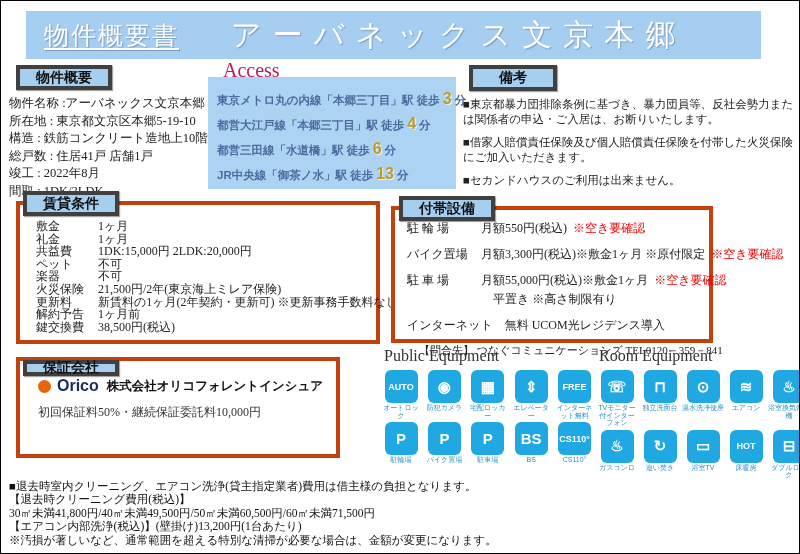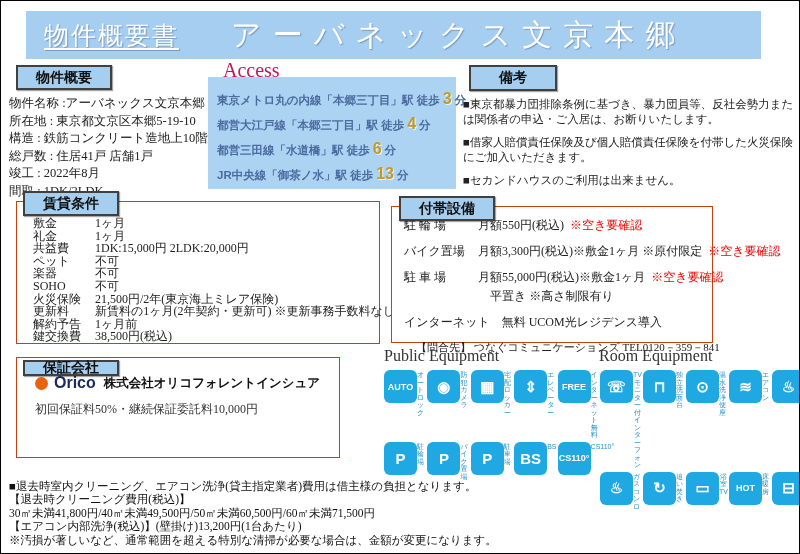--- a/index.html
+++ b/index.html
@@ -18,21 +18,21 @@
     text-decoration:underline;text-underline-offset:4px;
     text-shadow:1px 1px 1px rgba(90,120,160,.6);white-space:nowrap;
   }
   .main-title{
     margin-left:52px;font-size:30px;color:#fff;letter-spacing:11px;
     text-shadow:1px 1px 1px rgba(90,120,160,.6);white-space:nowrap;
   }
   
   .chip{
     position:absolute;box-sizing:border-box;background:#a5ceef;
-    border:2px solid #404040;box-shadow:1px 1px 1px rgba(0,0,0,.35);
+    border:4px solid #404040;box-shadow:1px 1px 1px rgba(0,0,0,.35);
     font-family:"Liberation Sans", sans-serif;
     font-size:14px;font-weight:bold;color:#111;
     display:flex;align-items:center;justify-content:center;z-index:3;
   }
   
   .overview-lines{position:absolute;left:8px;top:94px;width:200px;
     font-size:12.5px;line-height:17.5px;color:#222;white-space:nowrap;}
   
   .access-heading{position:absolute;left:222px;top:58px;font-size:20px;color:#be185d;}
   .access-box{
@@ -43,21 +43,21 @@
     font-family:"Liberation Sans", sans-serif;font-weight:bold;
     font-size:11.5px;color:#4a6b9e;height:25px;line-height:25px;white-space:nowrap;
   }
   .access-min{font-size:16px;color:#c39a28;padding:0 3px;
     text-shadow:1px 1px 0 rgba(255,255,255,.7);}
   
   .remarks{position:absolute;left:462px;top:96px;width:334px;
     font-family:"Liberation Sans", sans-serif;font-size:11.5px;line-height:15px;color:#222;}
   .remarks p{margin:0 0 8px 0;}
   
-  .framed{position:absolute;box-sizing:border-box;border:1px solid #c2410c;background:#fff;}
+  .framed{position:absolute;box-sizing:border-box;border:4px solid #c2410c;background:#fff;}
   
   #rental-box{left:15px;top:200px;width:364px;height:143px;padding:15px 0 0 16px;}
   .rent-row{font-size:12px;line-height:12.6px;white-space:nowrap;color:#222;}
   .rent-key{display:inline-block;width:62px;}
   
   #facilities-box{left:390px;top:205px;width:322px;height:137px;padding:10px 0 0 12px;}
   .fac-row{font-size:12px;color:#222;margin-bottom:9px;white-space:nowrap;}
   .fac-key{display:inline-block;width:74px;}
   .fac-note{color:#ee0000;margin-left:6px;}
   .fac-sub{margin:-7px 0 9px 86px;font-size:12px;color:#222;}
@@ -73,21 +73,21 @@
     font-size:12.5px;color:#111;}
   .guarantor-terms{margin-top:9px;font-size:12px;color:#333;}
   
   .eq-heading{position:absolute;top:346px;font-size:16px;color:#333;text-align:left;}
   #public-heading{left:383px;width:212px;}
   #room-heading{left:598px;width:198px;}
   .eq-grid{position:absolute;top:369px;display:grid;
     grid-template-columns:repeat(5,1fr);column-gap:9px;row-gap:3px;}
   #public-grid{left:383px;width:208px;}
   #room-grid{left:599px;width:196px;}
-  .eq-cell{width:34px;display:flex;}
+  .eq-cell{width:34px;display:flex;flex-direction:column;align-items:center;}
   .eq-icon{
     width:33px;height:33px;border-radius:6px;background:#1fa8e1;color:#fff;
     display:flex;align-items:center;justify-content:center;
     font-family:"Liberation Sans", sans-serif;font-weight:bold;font-size:15px;
     overflow:hidden;flex:none;
   }
   .eq-icon .small-glyph{font-size:9px;letter-spacing:0;}
   .eq-label{
     margin-top:1px;font-family:"Liberation Sans", sans-serif;font-size:7px;
     color:#2a90c8;text-align:center;line-height:7.5px;width:42px;
@@ -131,21 +131,20 @@
     <p>■セカンドハウスのご利用は出来ません。</p>
   </div>
 
   <div class="chip" style="left:22px;top:190px;width:96px;height:25px;">賃貸条件</div>
   <div class="framed" id="rental-box">
     <div class="rent-row"><span class="rent-key">敷金</span><span>1ヶ月</span></div>
     <div class="rent-row"><span class="rent-key">礼金</span><span>1ヶ月</span></div>
     <div class="rent-row"><span class="rent-key">共益費</span><span>1DK:15,000円  2LDK:20,000円</span></div>
     <div class="rent-row"><span class="rent-key">ペット</span><span>不可</span></div>
     <div class="rent-row"><span class="rent-key">楽器</span><span>不可</span></div>
-    <div class="rent-row"><span class="rent-key">SOHO</span><span>不可</span></div>
     <div class="rent-row"><span class="rent-key">火災保険</span><span>21,500円/2年(東京海上ミレア保険)</span></div>
     <div class="rent-row"><span class="rent-key">更新料</span><span>新賃料の1ヶ月(2年契約・更新可)  ※更新事務手数料なし</span></div>
     <div class="rent-row"><span class="rent-key">解約予告</span><span>1ヶ月前</span></div>
     <div class="rent-row"><span class="rent-key">鍵交換費</span><span>38,500円(税込)</span></div>
   </div>
 
   <div class="chip" style="left:398px;top:195px;width:96px;height:25px;">付帯設備</div>
   <div class="framed" id="facilities-box">
     <div class="fac-row"><span class="fac-key">駐 輪 場</span><span>月額550円(税込)</span><span class="fac-note">※空き要確認</span></div>
     <div class="fac-row"><span class="fac-key">バイク置場</span><span>月額3,300円(税込)※敷金1ヶ月  ※原付限定</span><span class="fac-note">※空き要確認</span></div>

